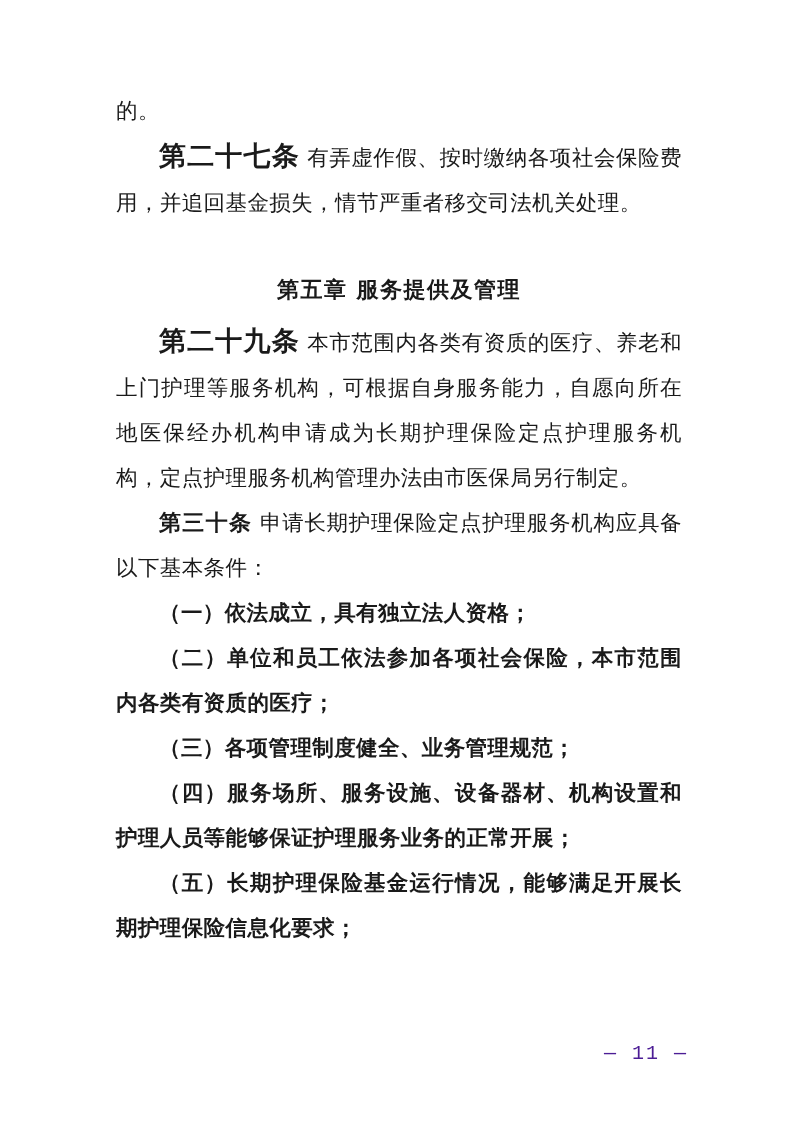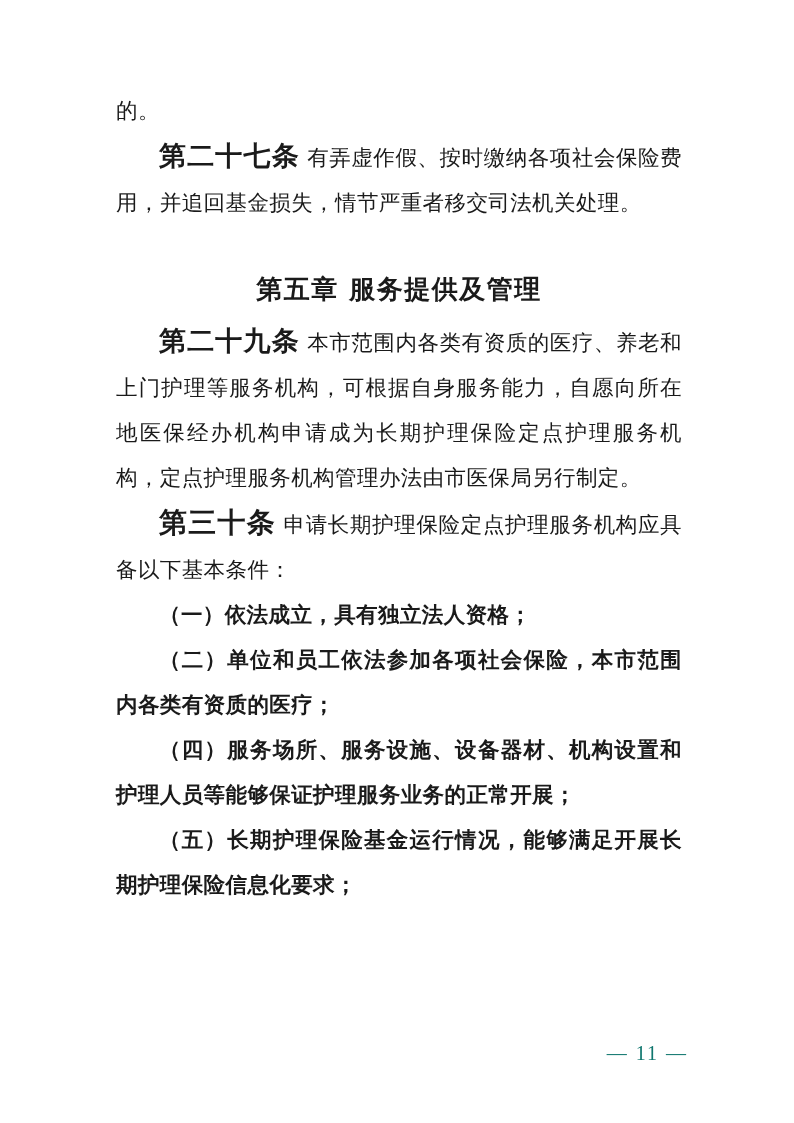--- a/index.html
+++ b/index.html
@@ -42,46 +42,46 @@
     text-indent: 43px;
     font-weight: bold;
   }
   .art-label {
     font-weight: 700;
     letter-spacing: 1px;
     font-family: "DejaVu Sans", "Liberation Sans", sans-serif;
     font-size: 27px;
   }
   .art-label.big {
-    font-size: 28px;
+    font-size: 22px;
     margin-top: 42px;
   }
   .chapter-heading {
     text-align: center;
     font-weight: 700;
-    font-size: 26px;
+    font-size: 22px;
     font-family: "DejaVu Sans", "Liberation Sans", sans-serif;
     letter-spacing: 1.5px;
     margin: 0;
     padding: 0;
   }
   .gap-before-chapter {
     height: 42px;
   }
   .gap-after-chapter {
     height: 6px;
   }
   .page-number {
     position: absolute;
     right: 106px;
     bottom: 58px;
     font-size: 20px;
     letter-spacing: 2px;
-    font-family: Liberation Serif, serif;
-    color: #0f766e;
+    font-family: Liberation Mono, monospace;
+    color: #4c1d95;
   }
 </style>
 </head>
 <body>
 
 <div class="page">
   <div class="doc-body">
 
     <p class="para">
       <span>的。</span>
@@ -104,19 +104,20 @@
       <span>本市范围内各类有资质的医疗、养老和上门护理等服务机构，可根据自身服务能力，自愿向所在地医保经办机构申请成为长期护理保险定点护理服务机构，定点护理服务机构管理办法由市医保局另行制定。</span>
     </p>
 
     <p class="para indent2">
       <span class="art-label big">第三十条</span>
       <span>申请长期护理保险定点护理服务机构应具备以下基本条件：</span>
     </p>
 
     <p class="para indent-item">（一）依法成立，具有独立法人资格；</p>
     <p class="para indent-item">（二）单位和员工依法参加各项社会保险，本市范围内各类有资质的医疗；</p>
+    <p class="para indent-item">（三）各项管理制度健全、业务管理规范；</p>
     <p class="para indent-item">（四）服务场所、服务设施、设备器材、机构设置和护理人员等能够保证护理服务业务的正常开展；</p>
     <p class="para indent-item">（五）长期护理保险基金运行情况，能够满足开展长期护理保险信息化要求；</p>
 
   </div>
 
   <div class="page-number">— 11 —</div>
 </div>
 
 </body></html>

